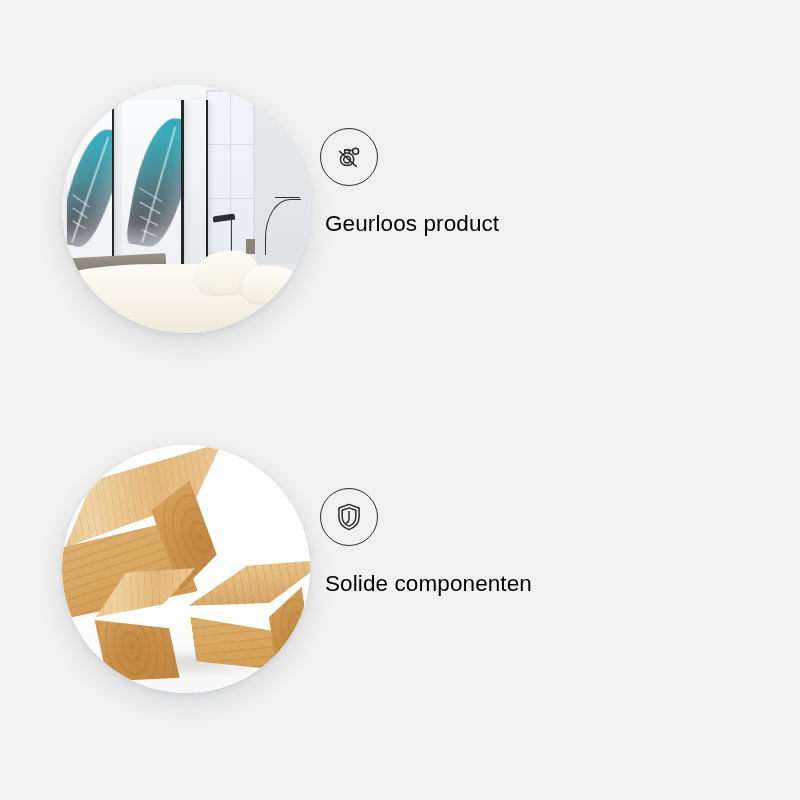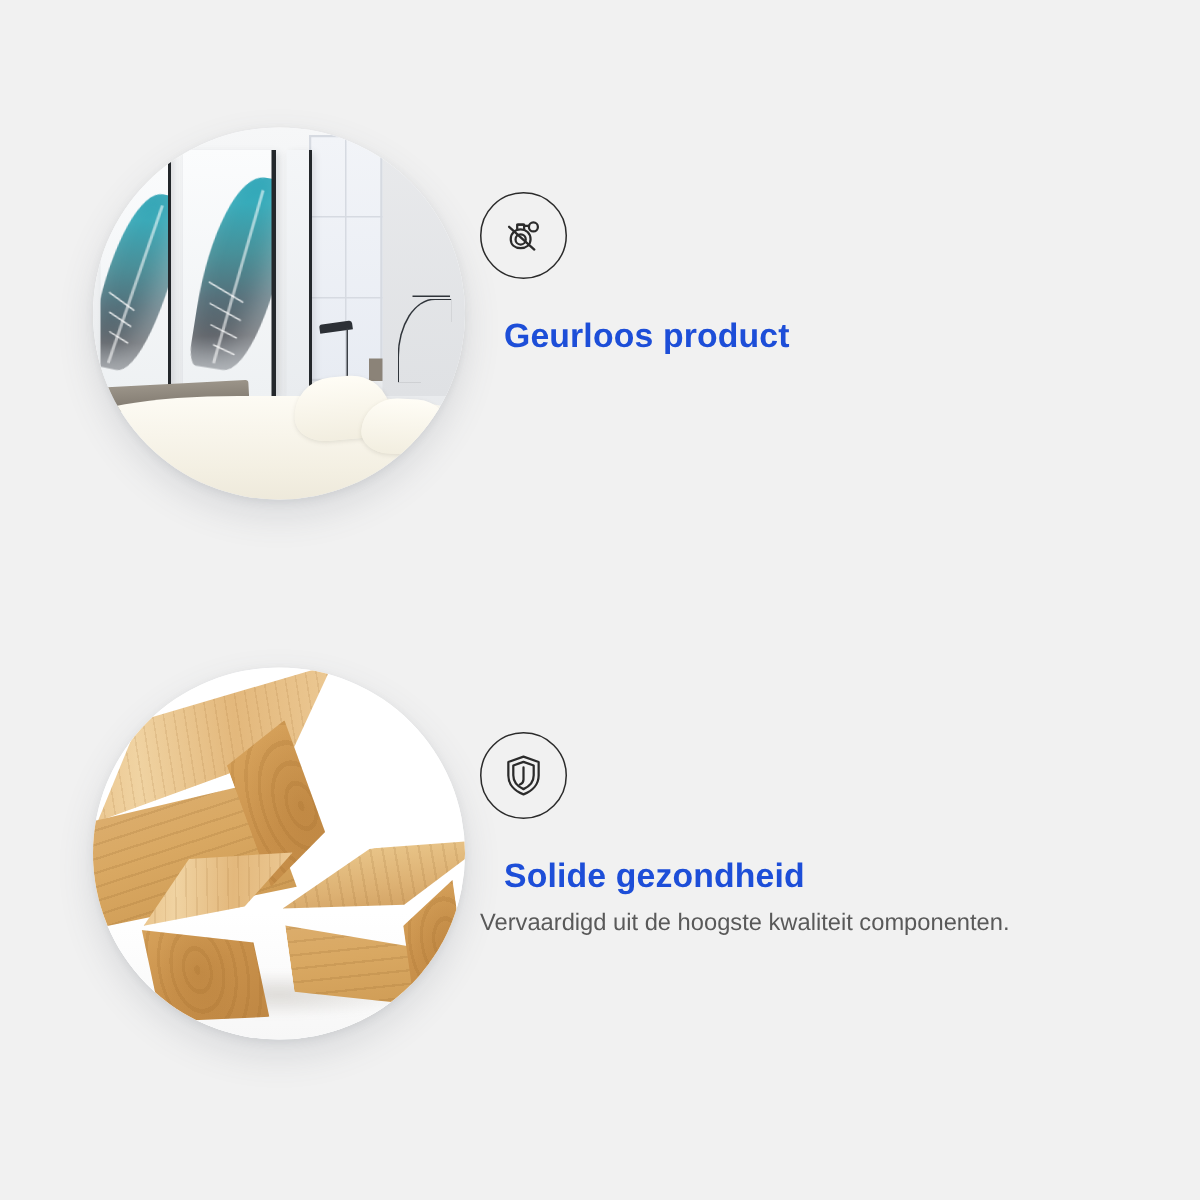--- a/index.html
+++ b/index.html
@@ -394,24 +394,24 @@
     align-items: center;
     justify-content: center;
     box-sizing: border-box;
     margin-bottom: 24px;
   }
   .icon-badge svg {
     display: block;
   }
   .feature-title {
     font-size: 22.5px;
-    font-weight: 700;
-    color: #1d4ed8;
+    font-weight: 400;
+    color: #000000;
     letter-spacing: 0.1px;
-    margin: 0 0 8px 16px;
+    margin: 0 0 8px 5px;
     line-height: 1.2;
   }
   .feature-desc {
     font-size: 15.8px;
     font-weight: 400;
     color: #595959;
     line-height: 1.42;
     margin: 0;
     max-width: 392px;
   }
@@ -526,18 +526,17 @@
       <div class="icon-badge">
         <svg width="32" height="32" viewBox="0 0 32 32" fill="none" stroke="#2b2b2b" stroke-width="1.5" stroke-linecap="round" stroke-linejoin="round">
 
           <path d="M16 3.4 5.9 7.0v9.0c0 6.0 4.3 10.4 10.1 12.6 5.8-2.2 10.1-6.6 10.1-12.6V7.0L16 3.4z"></path>
 
           <path d="M16 6.9 9.2 9.3v6.6c0 4.3 3.0 7.5 6.8 9.2 3.8-1.7 6.8-4.9 6.8-9.2V9.3L16 6.9z"></path>
 
           <path d="M16 10.6v8.0c0 1.7-1.0 2.8-2.4 3.4"></path>
         </svg>
       </div>
-      <h2 class="feature-title">Solide gezondheid</h2>
-      <p class="feature-desc">Vervaardigd uit de hoogste kwaliteit componenten.</p>
+      <h2 class="feature-title">Solide componenten</h2>
     </div>
   </div>
 
 </div>
 
 </body></html>

